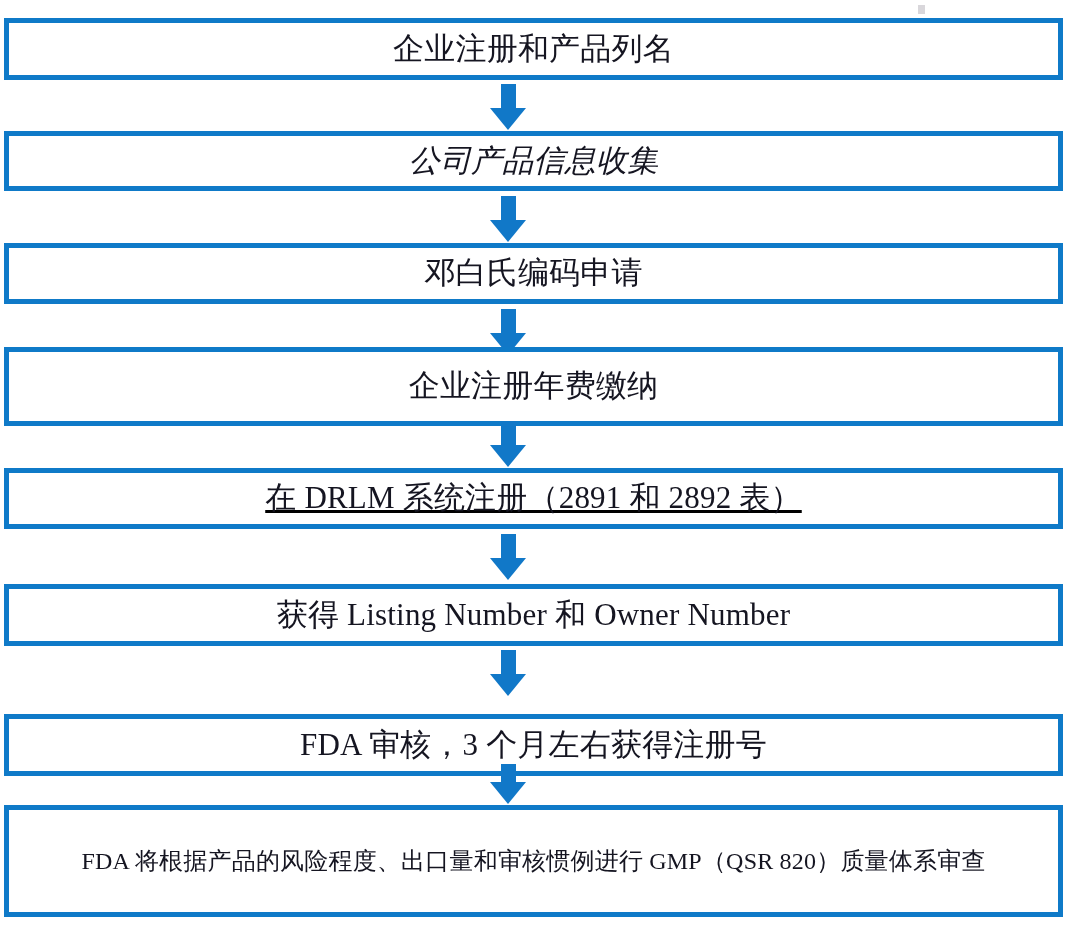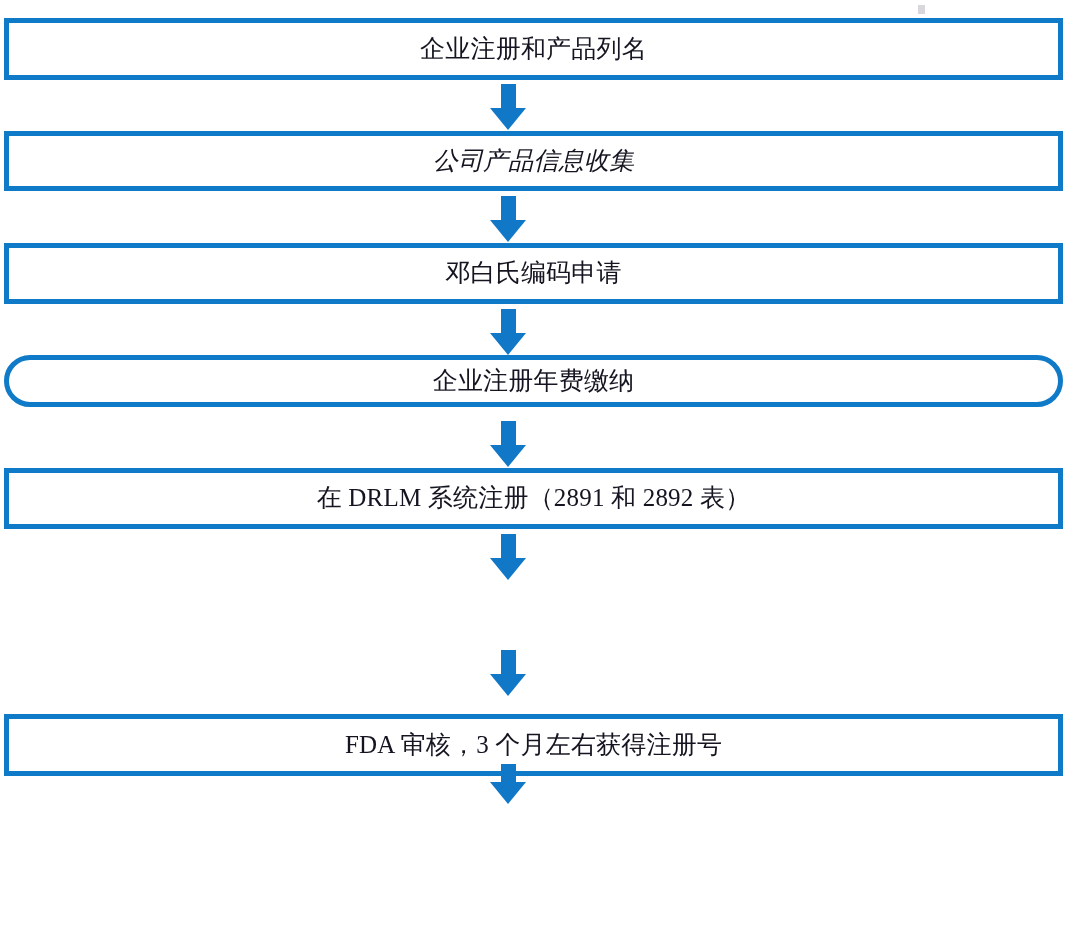--- a/index.html
+++ b/index.html
@@ -45,37 +45,37 @@
     justify-content: center;
     text-align: center;
   }
 
   .step-text {
     display: block;
     width: 100%;
     padding: 0 6px;
     box-sizing: border-box;
     color: #151521;
-    font-size: 25px;
+    font-size: 31px;
     line-height: 1.62;
     letter-spacing: 0.2px;
     white-space: pre-line;
   }
 
   .step-box.tall .step-text {
     font-size: 24px;
     line-height: 1.75;
   }
 
   
   .box-0 { top: 18px;  height: 62px; }
   .box-1 { top: 131px; height: 60px; font-style: italic; }
   .box-2 { top: 243px; height: 61px; }
-  .box-3 { top: 355px; height: 52px; border-radius: 29px; }
-  .box-4 { top: 468px; height: 61px; }
+  .box-3 { top: 347px; height: 79px; }
+  .box-4 { top: 468px; height: 61px; text-decoration: underline; }
   .box-5 { top: 584px; height: 62px; }
   .box-6 { top: 698px; height: 62px; margin-top: 16px; }
   .box-7 { top: 805px; height: 112px; }
 
   
   .arrow {
     position: absolute;
     width: 36px;
     left: 490px;
   }
@@ -155,27 +155,33 @@
   </div>
 
   <div class="step-box box-4">
     <span class="step-text">在 DRLM 系统注册（2891 和 2892 表）</span>
   </div>
   <div class="arrow arrow-4">
     <span class="shaft"></span>
     <span class="head"></span>
   </div>
 
+  <div class="step-box box-5">
+    <span class="step-text">获得 Listing Number 和 Owner Number</span>
+  </div>
   <div class="arrow arrow-5">
     <span class="shaft"></span>
     <span class="head"></span>
   </div>
 
   <div class="step-box box-6">
     <span class="step-text">FDA 审核，3 个月左右获得注册号</span>
   </div>
   <div class="arrow arrow-6">
     <span class="shaft"></span>
     <span class="head"></span>
   </div>
 
+  <div class="step-box box-7 tall">
+    <span class="step-text">FDA 将根据产品的风险程度、出口量和审核惯例进行 GMP（QSR 820）质量体系审查</span>
+  </div>
 
 </div>
 
 </body></html>

